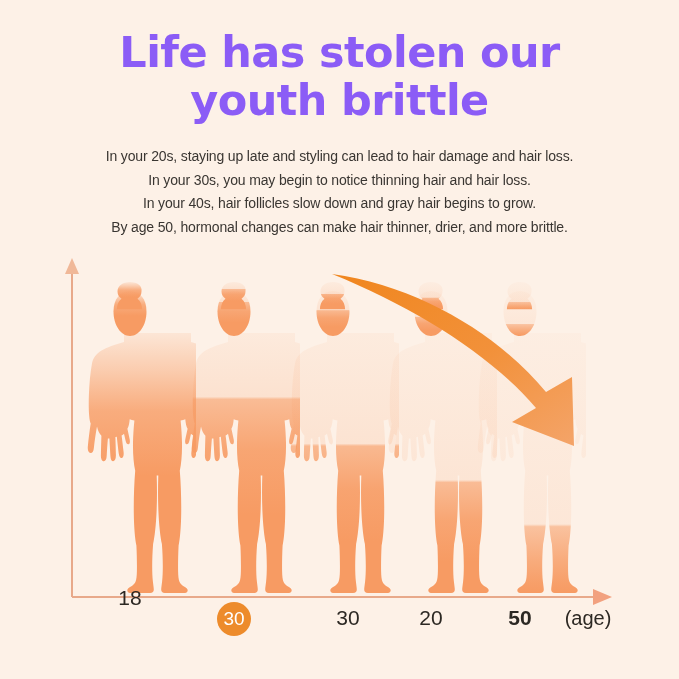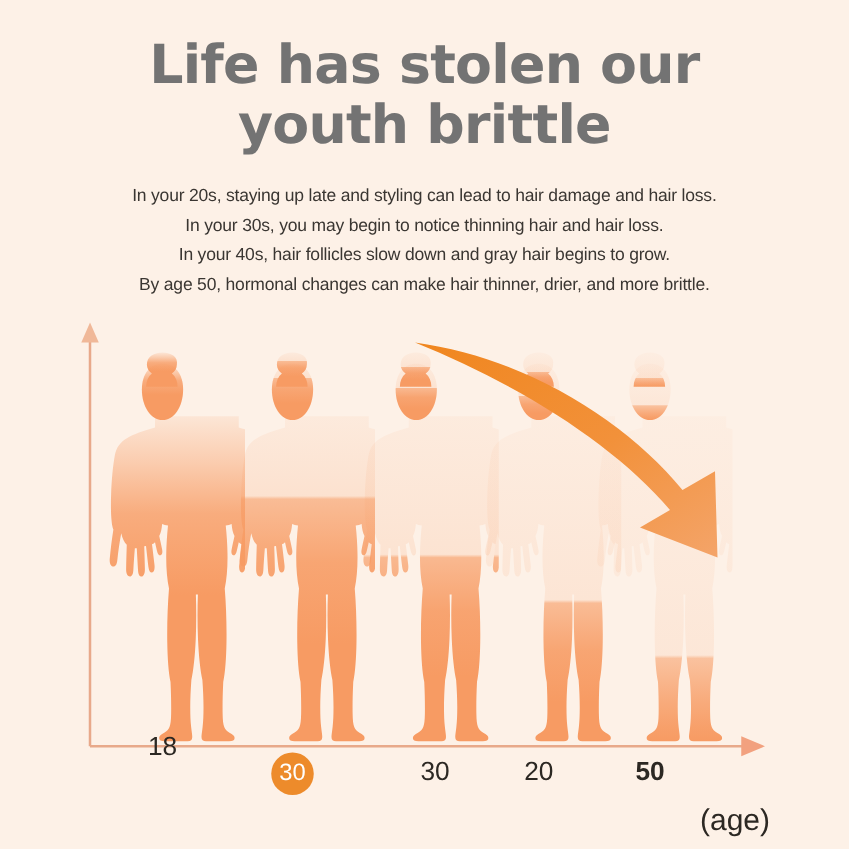--- a/index.html
+++ b/index.html
@@ -30,21 +30,21 @@
     width: 679px;
     text-align: center;
   }
   .title-line {
     display: block;
     font-family: "DejaVu Sans", sans-serif;
     font-weight: bold;
     font-size: 43px;
     line-height: 48px;
     letter-spacing: -0.6px;
-    color: #737373;
+    color: #8b5cf6;
   }
 
   
   .body-block {
     position: absolute;
     left: 0;
     top: 145px;
     width: 679px;
     text-align: center;
   }
@@ -76,22 +76,21 @@
   .tick-label {
     position: absolute;
     font-family: "Liberation Sans", sans-serif;
     font-size: 21px;
     color: #2C2823;
     text-align: center;
     transform: translateX(-50%);
     white-space: nowrap;
   }
   .tick-label.axis-name {
-    font-size: 24px;
-    margin-top: 36px;
+    font-size: 20px;
   }
   .tick-badge {
     position: absolute;
     width: 34px;
     height: 34px;
     border-radius: 50%;
     background: #ED8B2B;
     color: #FFFFFF;
     font-family: "Liberation Sans", sans-serif;
     font-size: 19px;

